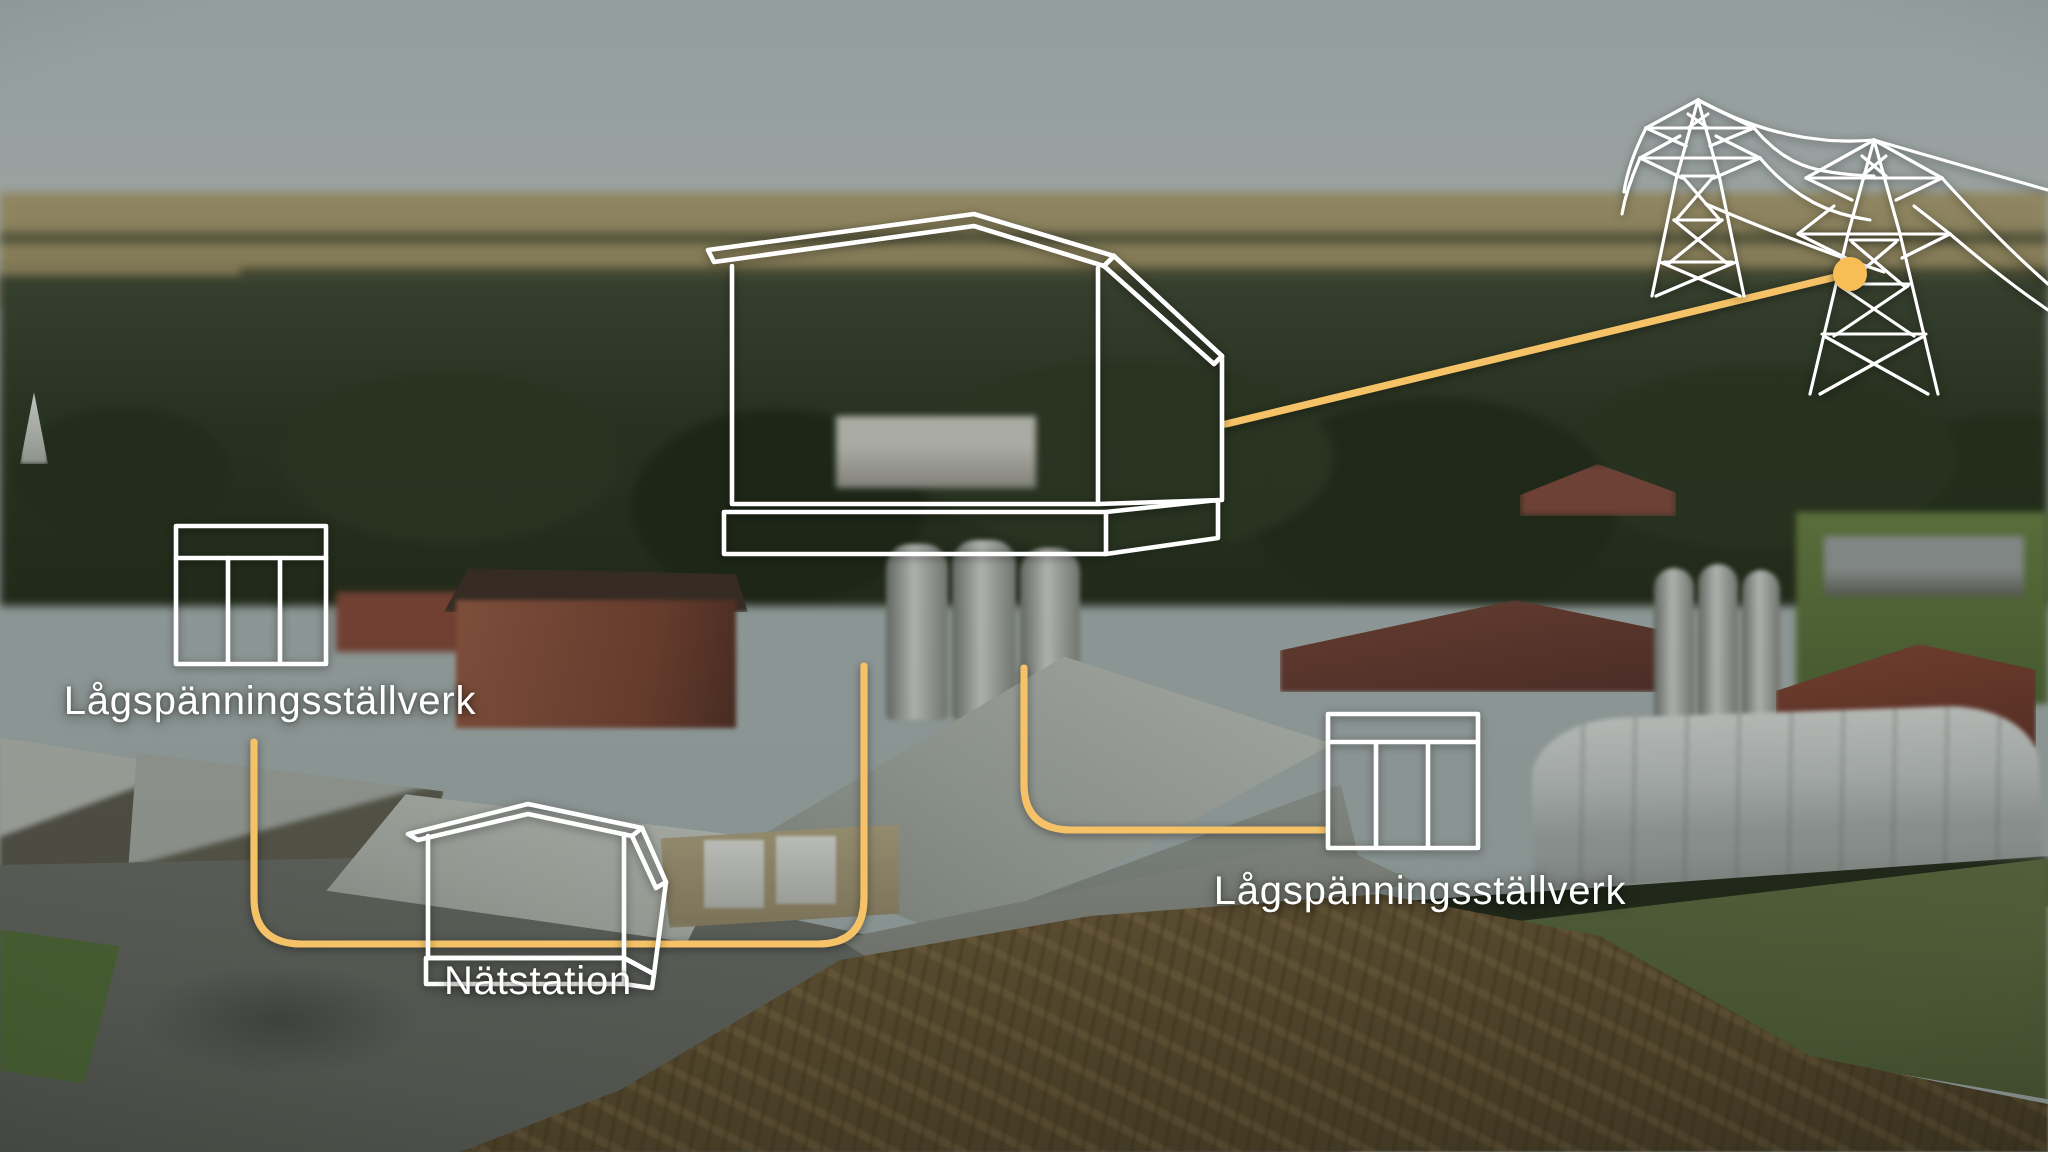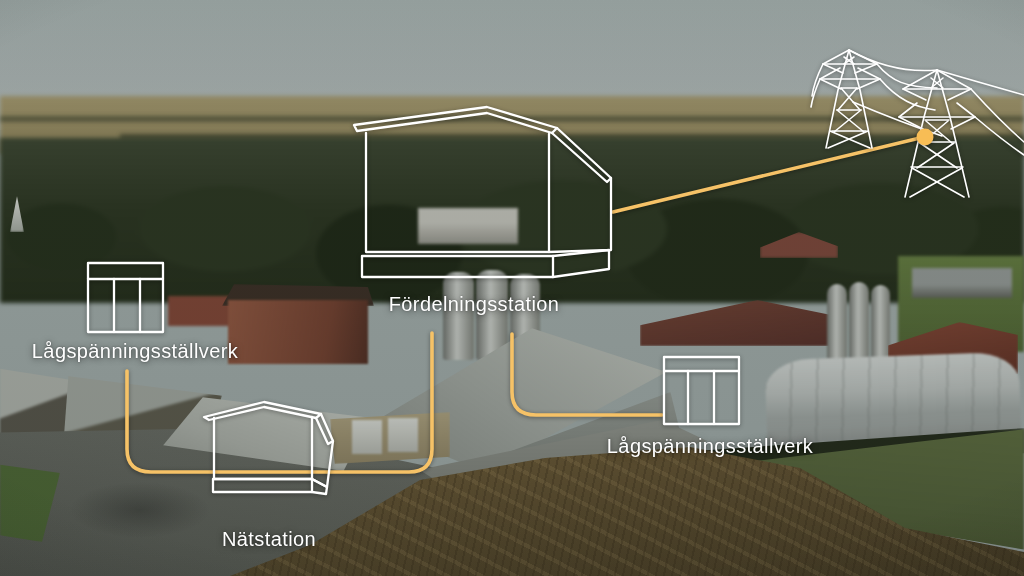--- a/index.html
+++ b/index.html
@@ -121,21 +121,21 @@
   
   svg.overlay{position:absolute;left:0;top:0;}
   .g-shadow{filter:drop-shadow(0 1px 2px rgba(0,0,0,.4));}
   .label{
     position:absolute;transform:translateX(-50%);
     color:#fff;font-size:20px;font-weight:400;letter-spacing:.4px;white-space:nowrap;
     text-shadow:0 1px 6px rgba(0,0,0,.55),0 0 2px rgba(0,0,0,.35);
   }
   .lbl-lv-left{left:135px;top:340px;}
   .lbl-ford{left:474px;top:293px;}
-  .lbl-nat{left:269px;top:528px;}
+  .lbl-nat{left:269px;top:480px;}
   .lbl-lv-right{left:710px;top:435px;}
 </style>
 </head>
 <body>
 
 <div class="stage">
 
   <div class="sky"></div>
   <div class="horizon-fields"></div>
   <div class="hedgerow-1"></div>
@@ -251,16 +251,15 @@
         <path d="M 664 357 H 739 V 424 H 664 Z"></path>
         <path d="M 664 371 H 739"></path>
         <path d="M 688 371 V 424 M 714 371 V 424"></path>
       </g>
     </g>
 
     <circle cx="925" cy="137" r="8.5" class="g-shadow" fill="#f8bd55"></circle>
   </svg>
 
   <div class="label lbl-lv-left">Lågspänningsställverk</div>
-  <div class="label lbl-ford">Fördelningsstation</div>
   <div class="label lbl-nat">Nätstation</div>
   <div class="label lbl-lv-right">Lågspänningsställverk</div>
 </div>
 
 </body></html>

